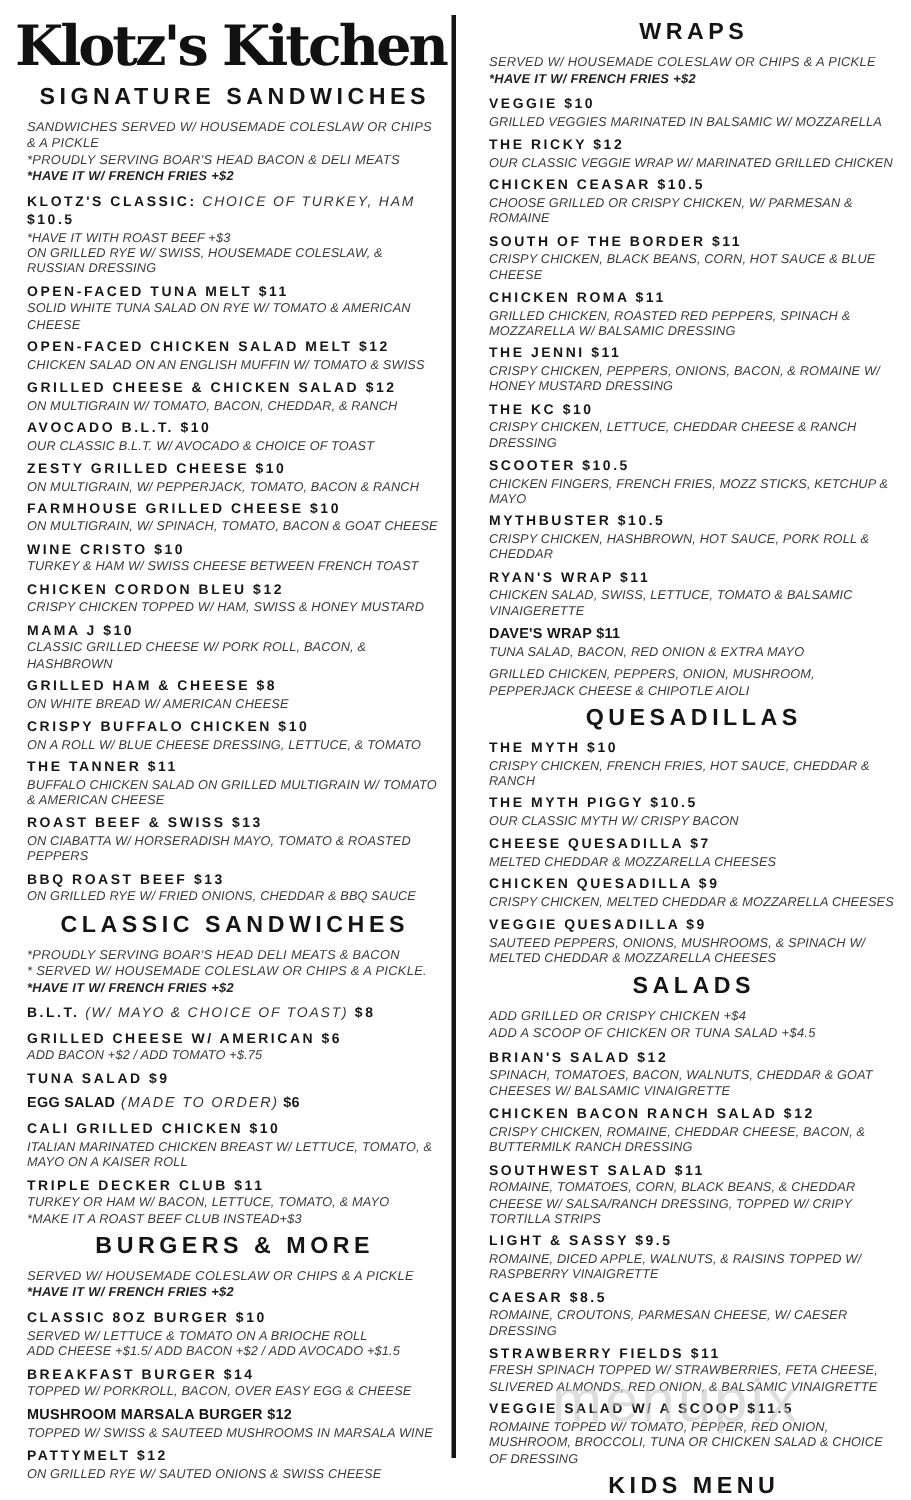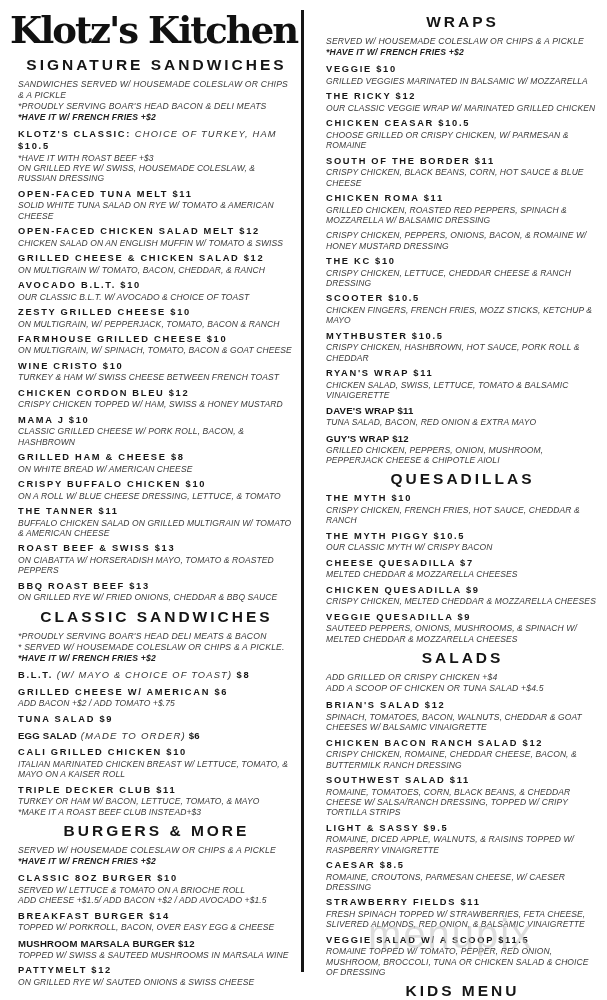--- a/index.html
+++ b/index.html
@@ -211,20 +211,21 @@
           </div>
           <div class="menu-item">
             <div class="item-name-line"><span class="item-name">SOUTH OF THE BORDER</span><span class="item-price"> $11</span></div>
             <div class="item-desc">CRISPY CHICKEN, BLACK BEANS, CORN, HOT SAUCE &amp; BLUE CHEESE</div>
           </div>
           <div class="menu-item">
             <div class="item-name-line"><span class="item-name">CHICKEN ROMA</span><span class="item-price"> $11</span></div>
             <div class="item-desc">GRILLED CHICKEN, ROASTED RED PEPPERS, SPINACH &amp; MOZZARELLA W/ BALSAMIC DRESSING</div>
           </div>
           <div class="menu-item">
+            <div class="item-name-line"><span class="item-name">THE JENNI</span><span class="item-price"> $11</span></div>
             <div class="item-desc">CRISPY CHICKEN, PEPPERS, ONIONS, BACON, &amp; ROMAINE W/ HONEY MUSTARD DRESSING</div>
           </div>
           <div class="menu-item">
             <div class="item-name-line"><span class="item-name">THE KC</span><span class="item-price"> $10</span></div>
             <div class="item-desc">CRISPY CHICKEN, LETTUCE, CHEDDAR CHEESE &amp; RANCH DRESSING</div>
           </div>
           <div class="menu-item">
             <div class="item-name-line"><span class="item-name">SCOOTER</span><span class="item-price"> $10.5</span></div>
             <div class="item-desc">CHICKEN FINGERS, FRENCH FRIES, MOZZ STICKS, KETCHUP &amp; MAYO</div>
           </div>
@@ -234,21 +235,20 @@
           </div>
           <div class="menu-item">
             <div class="item-name-line"><span class="item-name">RYAN'S WRAP</span><span class="item-price"> $11</span></div>
             <div class="item-desc">CHICKEN SALAD, SWISS, LETTUCE, TOMATO &amp; BALSAMIC VINAIGERETTE</div>
           </div>
           <div class="menu-item">
             <div class="item-name-line tight-name"><span class="item-name">DAVE'S WRAP</span><span class="item-price"> $11</span></div>
             <div class="item-desc">TUNA SALAD, BACON, RED ONION &amp; EXTRA MAYO</div>
           </div>
           <div class="menu-item">
-            <div class="item-name-line tight-name"><span class="item-name">GUY'S WRAP</span><span class="item-price"> $12</span></div>
             <div class="item-desc">GRILLED CHICKEN, PEPPERS, ONION,  MUSHROOM, PEPPERJACK CHEESE &amp; CHIPOTLE AIOLI</div>
           </div>
         </section>
         <section class="menu-section">
           <div class="section-heading">QUESADILLAS</div>
           <div class="menu-item">
             <div class="item-name-line"><span class="item-name">THE MYTH</span><span class="item-price"> $10</span></div>
             <div class="item-desc">CRISPY CHICKEN, FRENCH FRIES, HOT SAUCE, CHEDDAR &amp; RANCH</div>
           </div>
           <div class="menu-item">

